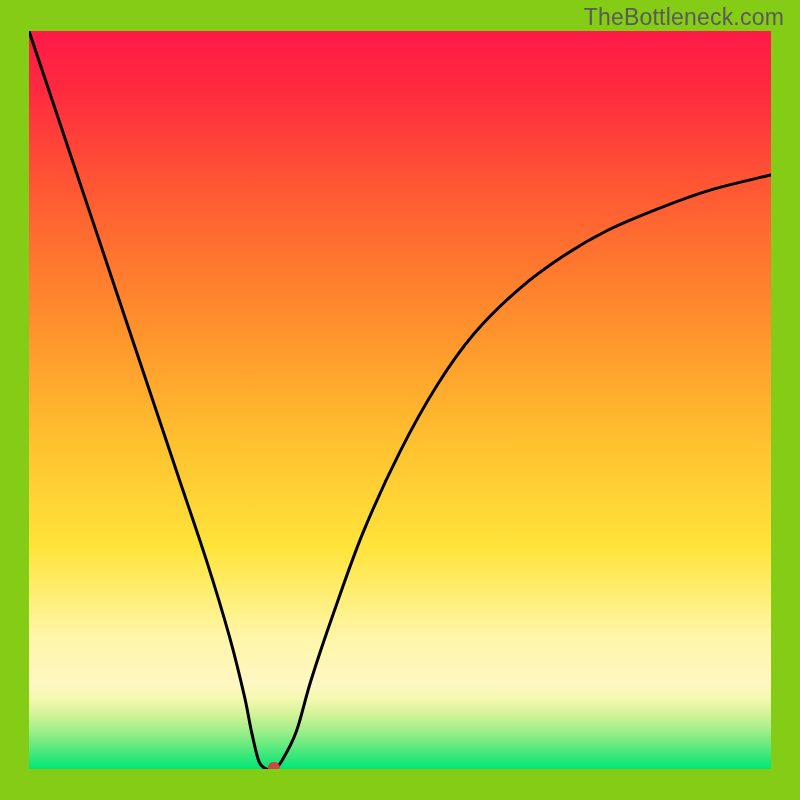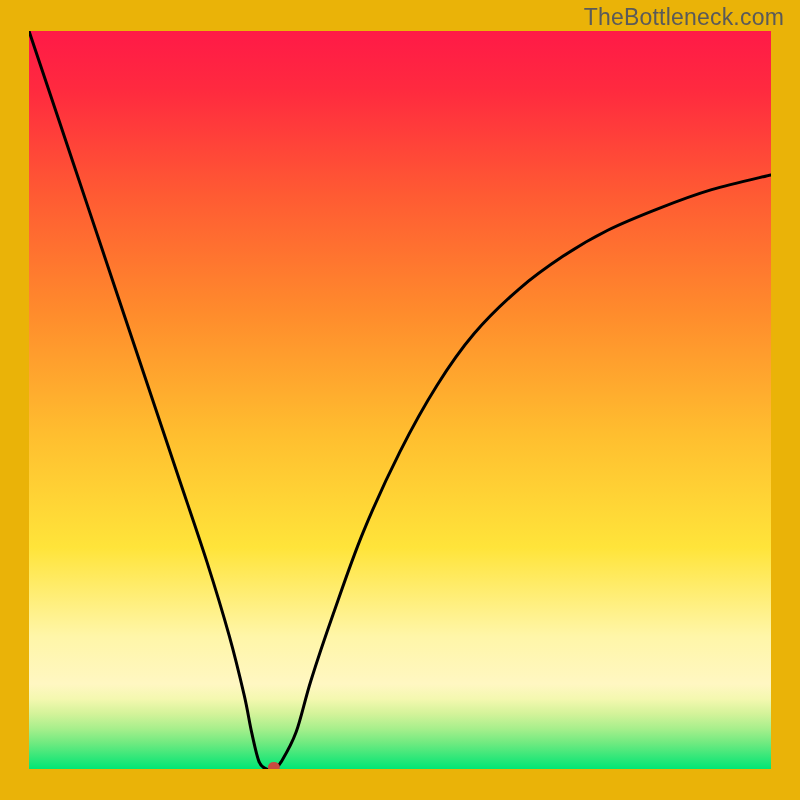--- a/index.html
+++ b/index.html
@@ -8,21 +8,21 @@
     width: 800px;
     height: 800px;
     background: #000;
     overflow: hidden;
     font-family: Arial, Helvetica, sans-serif;
   }
   .frame {
     position: absolute;
     width: 800px;
     height: 800px;
-    background: #eab308;
+    background: #84cc16;
   }
   .watermark {
     position: absolute;
     top: 4px;
     right: 16px;
     color: #5a5a5a;
     font-size: 23px;
     font-weight: 400;
     letter-spacing: 0.2px;
   }

